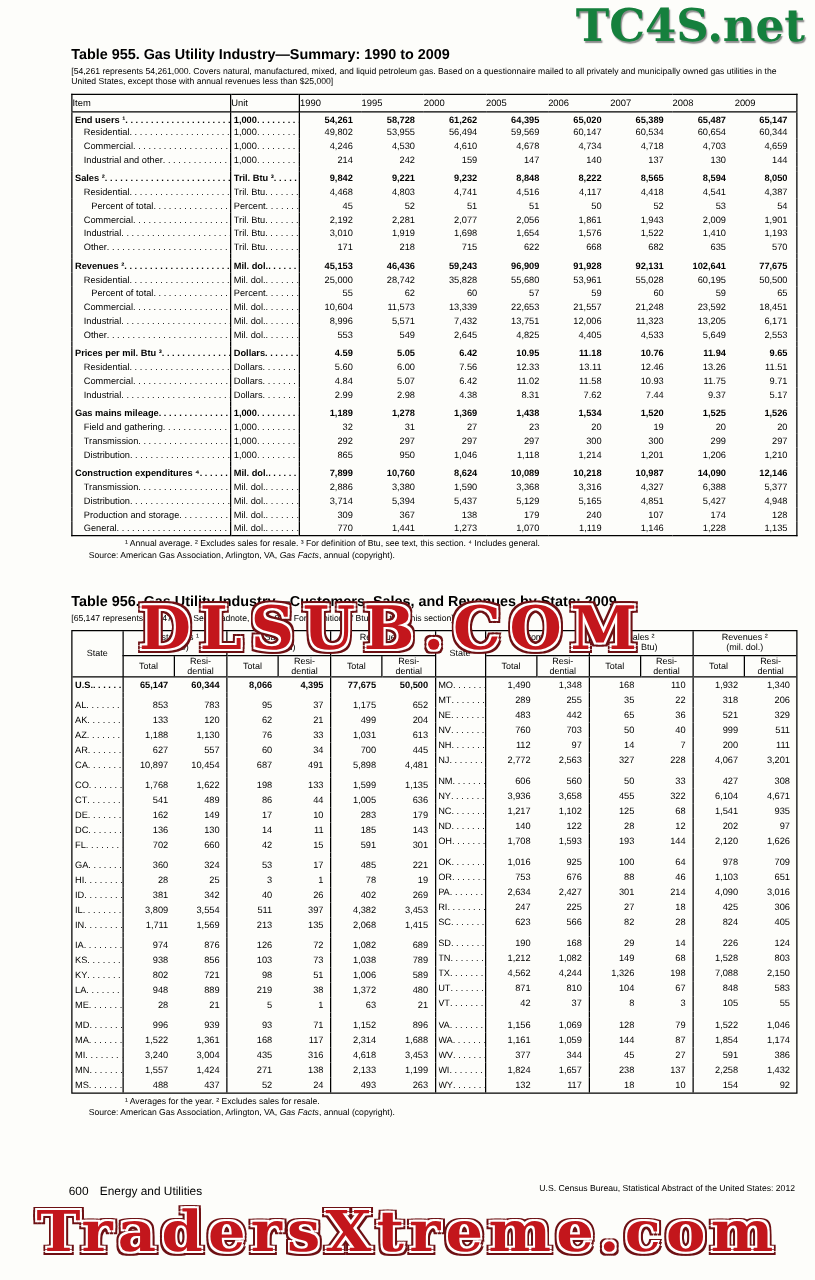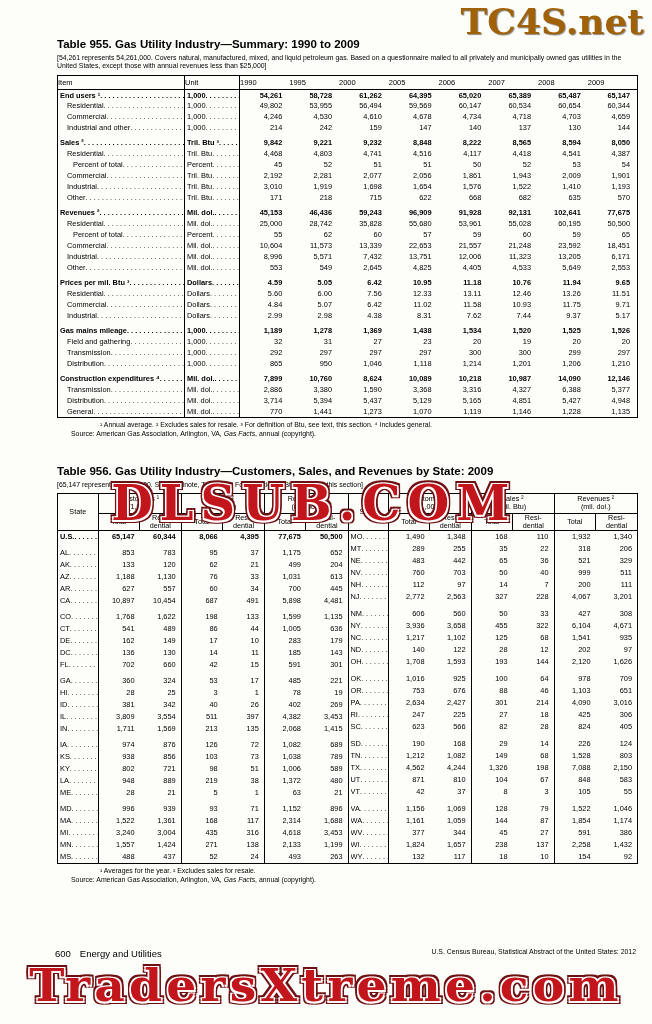--- a/index.html
+++ b/index.html
@@ -52,21 +52,21 @@
   #t956-left-table tr.gaprow td{height:4px;}
   #t956-right-table tr.gaprow td{height:5px;}
 
   .footer{position:absolute;left:55px;width:581px;top:948px;display:flex;justify-content:space-between;align-items:flex-start;}
   .f-left{font-size:9.5px;}
   .f-left .sect{margin-left:9px;}
   .f-right{font-size:6.9px;}
 
   .wm{position:absolute;font-weight:bold;white-space:nowrap;z-index:5;pointer-events:none;
       font-family:"DejaVu Serif","Liberation Serif",serif;}
-  .wm-top{top:1px;right:8px;font-size:36px;line-height:40px;color:#a16207;letter-spacing:0;
+  .wm-top{top:1px;right:8px;font-size:36px;line-height:40px;color:#15803d;letter-spacing:0;
       text-shadow:1px 1px 1px #8a8a8a;}
   .wm-red{color:#c3161c;
       text-shadow:-1.5px -1.5px 0 #fff,1.5px -1.5px 0 #fff,-1.5px 1.5px 0 #fff,1.5px 1.5px 0 #fff,
                   -3px -3px 0 #6d1013,3px -3px 0 #6d1013,-3px 3px 0 #6d1013,3px 3px 0 #6d1013,
                   0 -3px 0 #6d1013,0 3px 0 #6d1013,-3px 0 0 #6d1013,3px 0 0 #6d1013;}
   .wm-mid{top:477px;left:50%;transform:translateX(-53%);font-size:48px;line-height:52px;letter-spacing:7px;}
   .wm-bottom{top:961px;left:50%;transform:translateX(-50%) scaleX(1.05);font-size:45px;line-height:50px;letter-spacing:4px;}
 </style>
 </head>
 <body>
@@ -747,20 +747,42 @@
           <td class="num">5,437</td>
           <td class="num">5,129</td>
           <td class="num">5,165</td>
           <td class="num">4,851</td>
           <td class="num">5,427</td>
           <td class="num">4,948</td>
         </tr>
         <tr>
           <td class="item ind1">
             <div class="lead">
+              <span class="lbl">Production and storage</span>
+              <span class="dots"></span>
+            </div>
+          </td>
+          <td class="unit">
+            <div class="lead">
+              <span class="lbl">Mil. dol.</span>
+              <span class="dots"></span>
+            </div>
+          </td>
+          <td class="num">309</td>
+          <td class="num">367</td>
+          <td class="num">138</td>
+          <td class="num">179</td>
+          <td class="num">240</td>
+          <td class="num">107</td>
+          <td class="num">174</td>
+          <td class="num">128</td>
+        </tr>
+        <tr>
+          <td class="item ind1">
+            <div class="lead">
               <span class="lbl">General</span>
               <span class="dots"></span>
             </div>
           </td>
           <td class="unit">
             <div class="lead">
               <span class="lbl">Mil. dol.</span>
               <span class="dots"></span>
             </div>
           </td>

